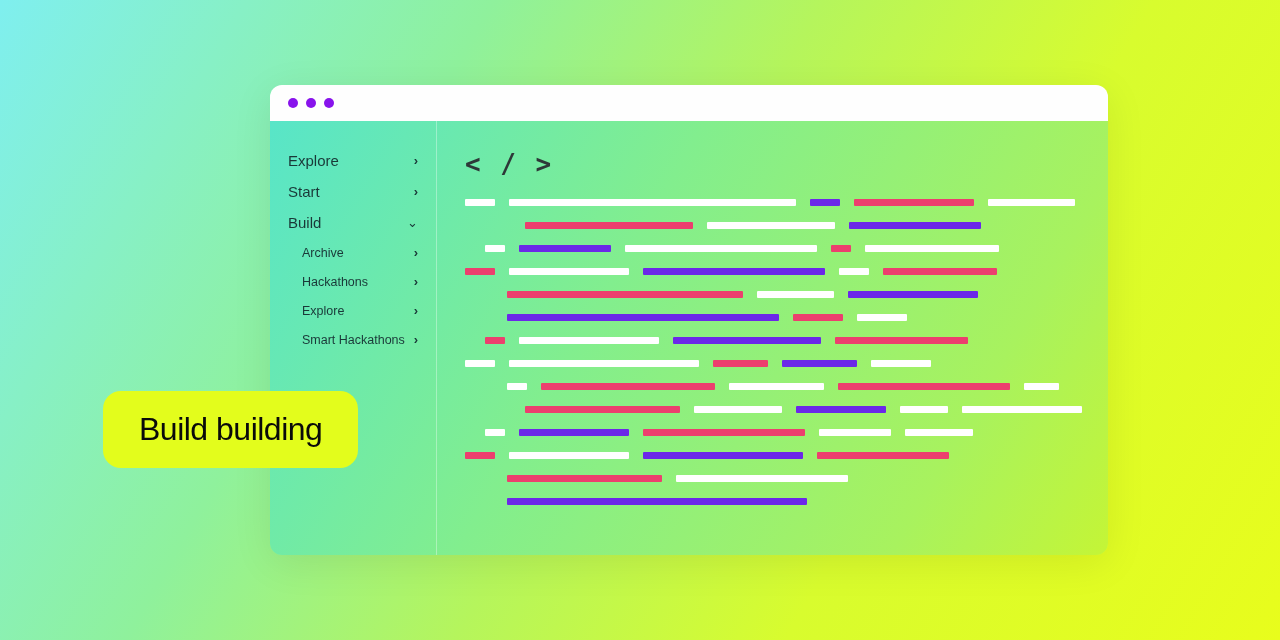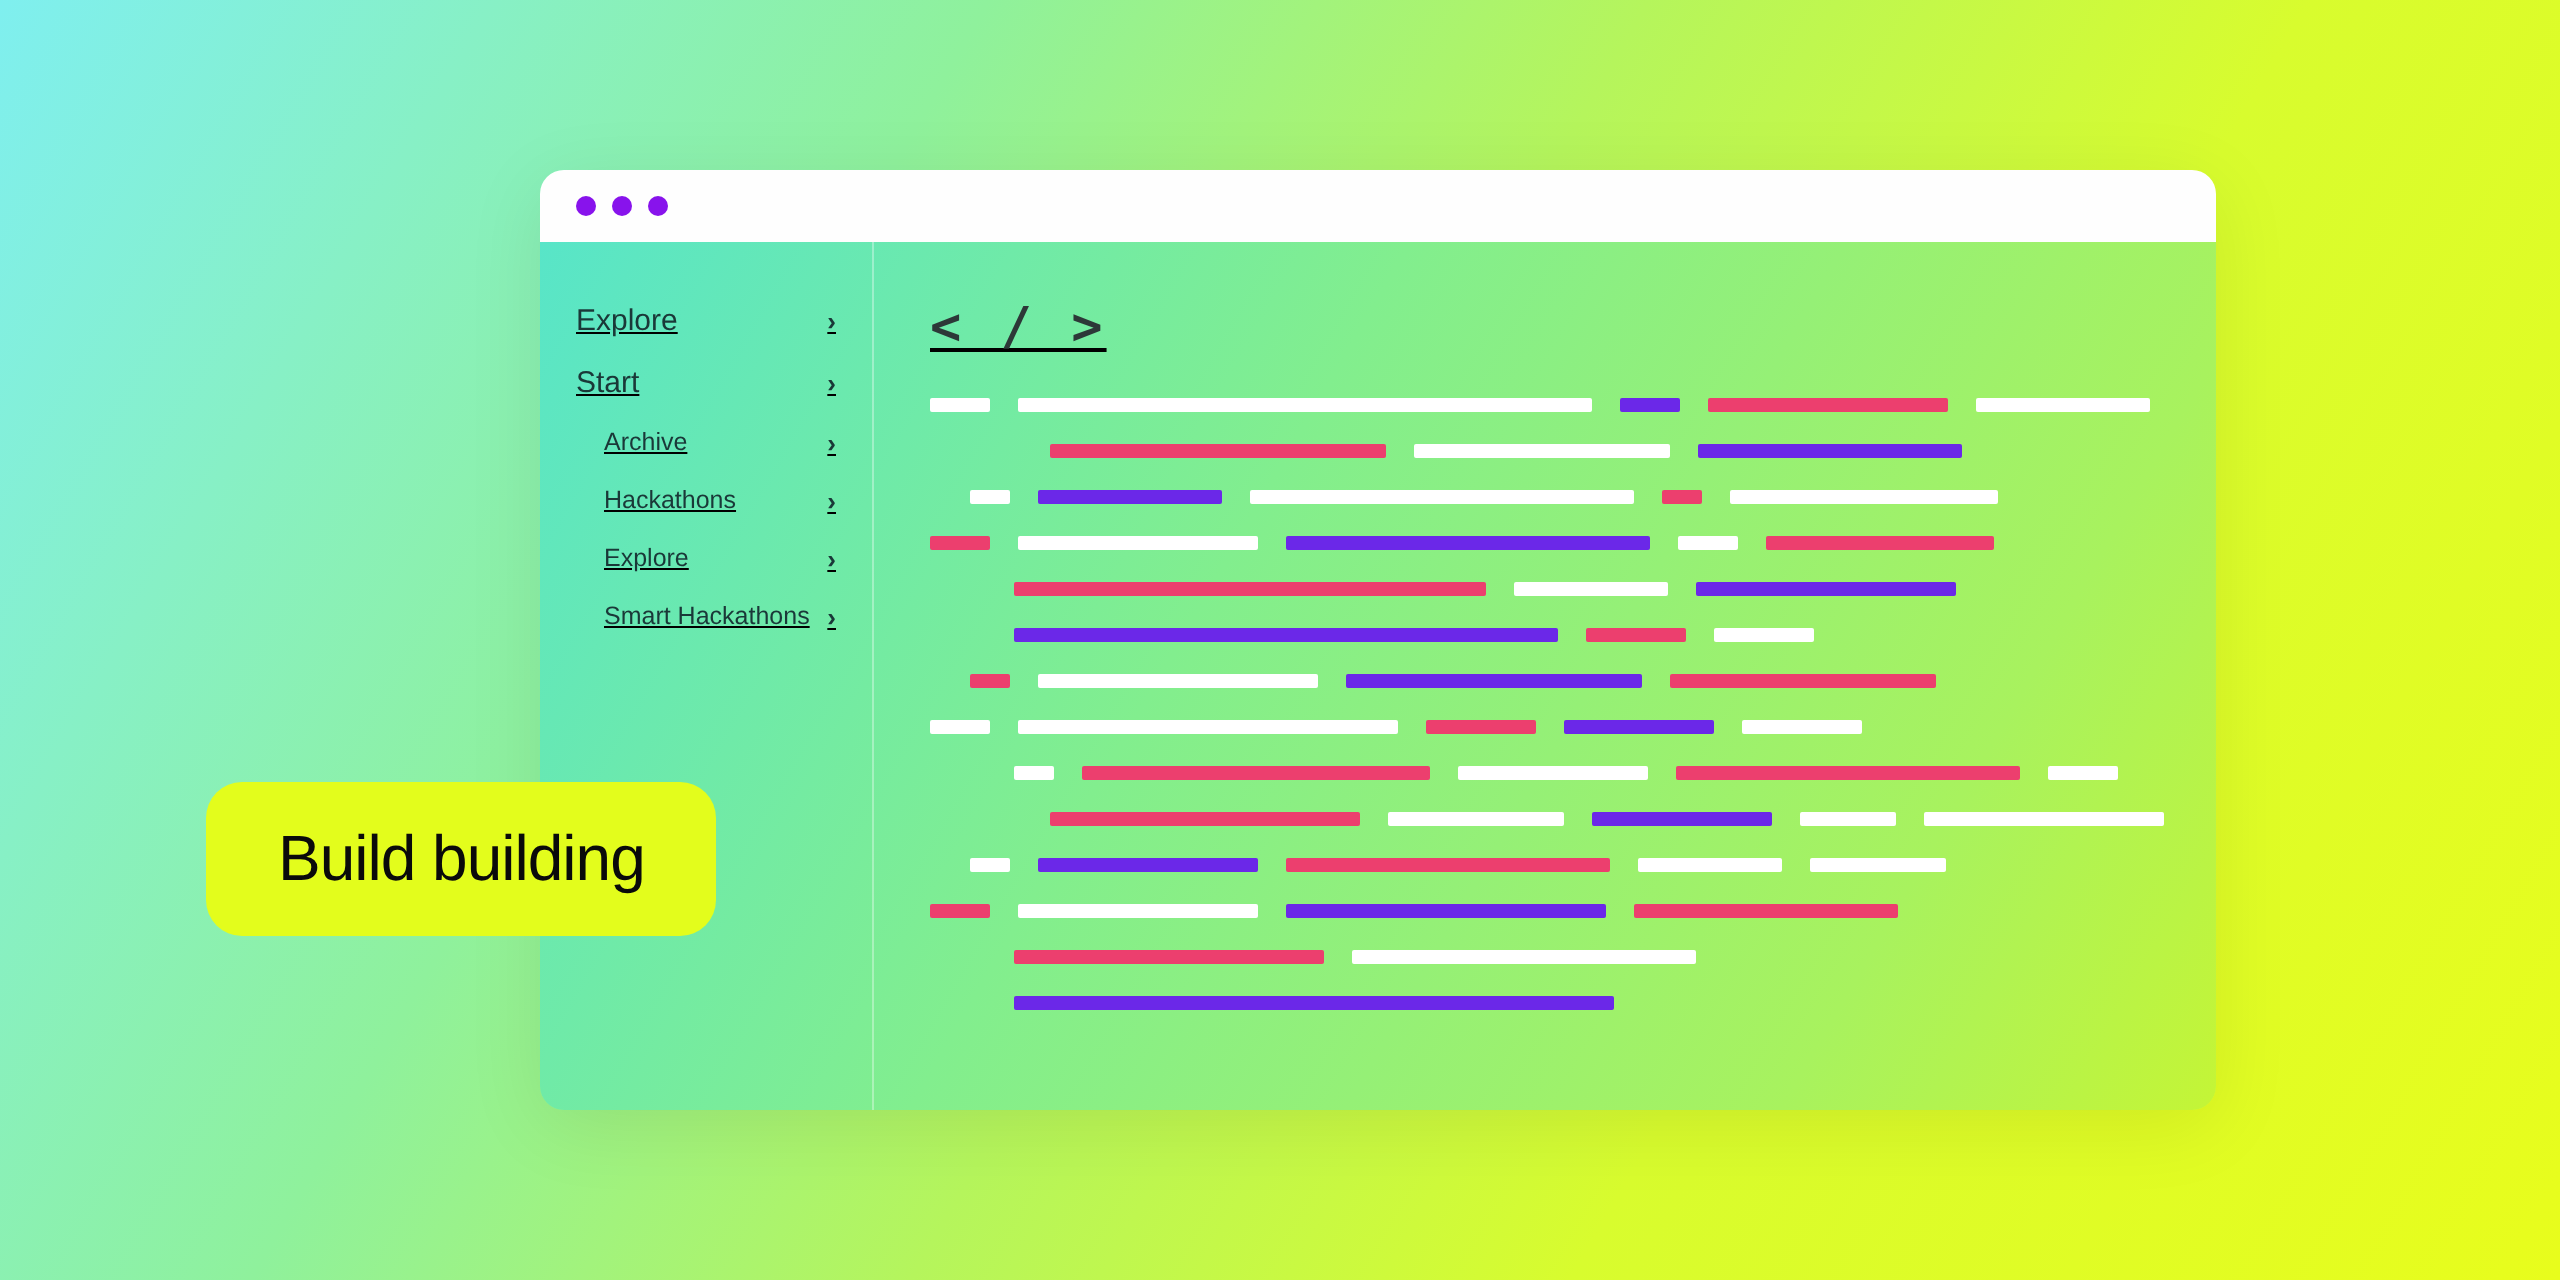--- a/index.html
+++ b/index.html
@@ -36,38 +36,38 @@
     .dot {
       width: 10px;
       height: 10px;
       border-radius: 50%;
       background: #8813EC;
     }
     .window-body {
       display: flex;
       height: calc(100% - 36px);
       background: linear-gradient(120deg, #58E5C8 0%, #82EE8E 40%, #A8F25E 80%, #C4F536 100%);
-      text-decoration: underline;
     }
     .sidebar {
       width: 167px;
       border-right: 1px solid rgba(255,255,255,0.35);
       padding-top: 24px;
     }
     .nav-item {
       display: flex;
       align-items: center;
       justify-content: space-between;
       padding: 7px 18px;
       font-size: 15px;
       color: #1a3838;
       cursor: pointer;
     }
     .nav-sub {
       display: flex;
+      align-items: center;
       justify-content: space-between;
       padding: 7px 18px 7px 32px;
       font-size: 12.5px;
       color: #1a3838;
       cursor: pointer;
     }
     .chev {
       font-size: 13px;
       color: #1a3838;
       font-weight: 600;
@@ -131,20 +131,24 @@
   <div class="window-body">
     <div class="sidebar">
       <div class="nav-item">
         <span>Explore</span>
         <span class="chev">›</span>
       </div>
       <div class="nav-item">
         <span>Start</span>
         <span class="chev">›</span>
       </div>
+      <div class="nav-item">
+        <span>Build</span>
+        <span class="chev-down">⌄</span>
+      </div>
       <div class="nav-sub">
         <span>Archive</span>
         <span class="chev">›</span>
       </div>
       <div class="nav-sub">
         <span>Hackathons</span>
         <span class="chev">›</span>
       </div>
       <div class="nav-sub">
         <span>Explore</span>

